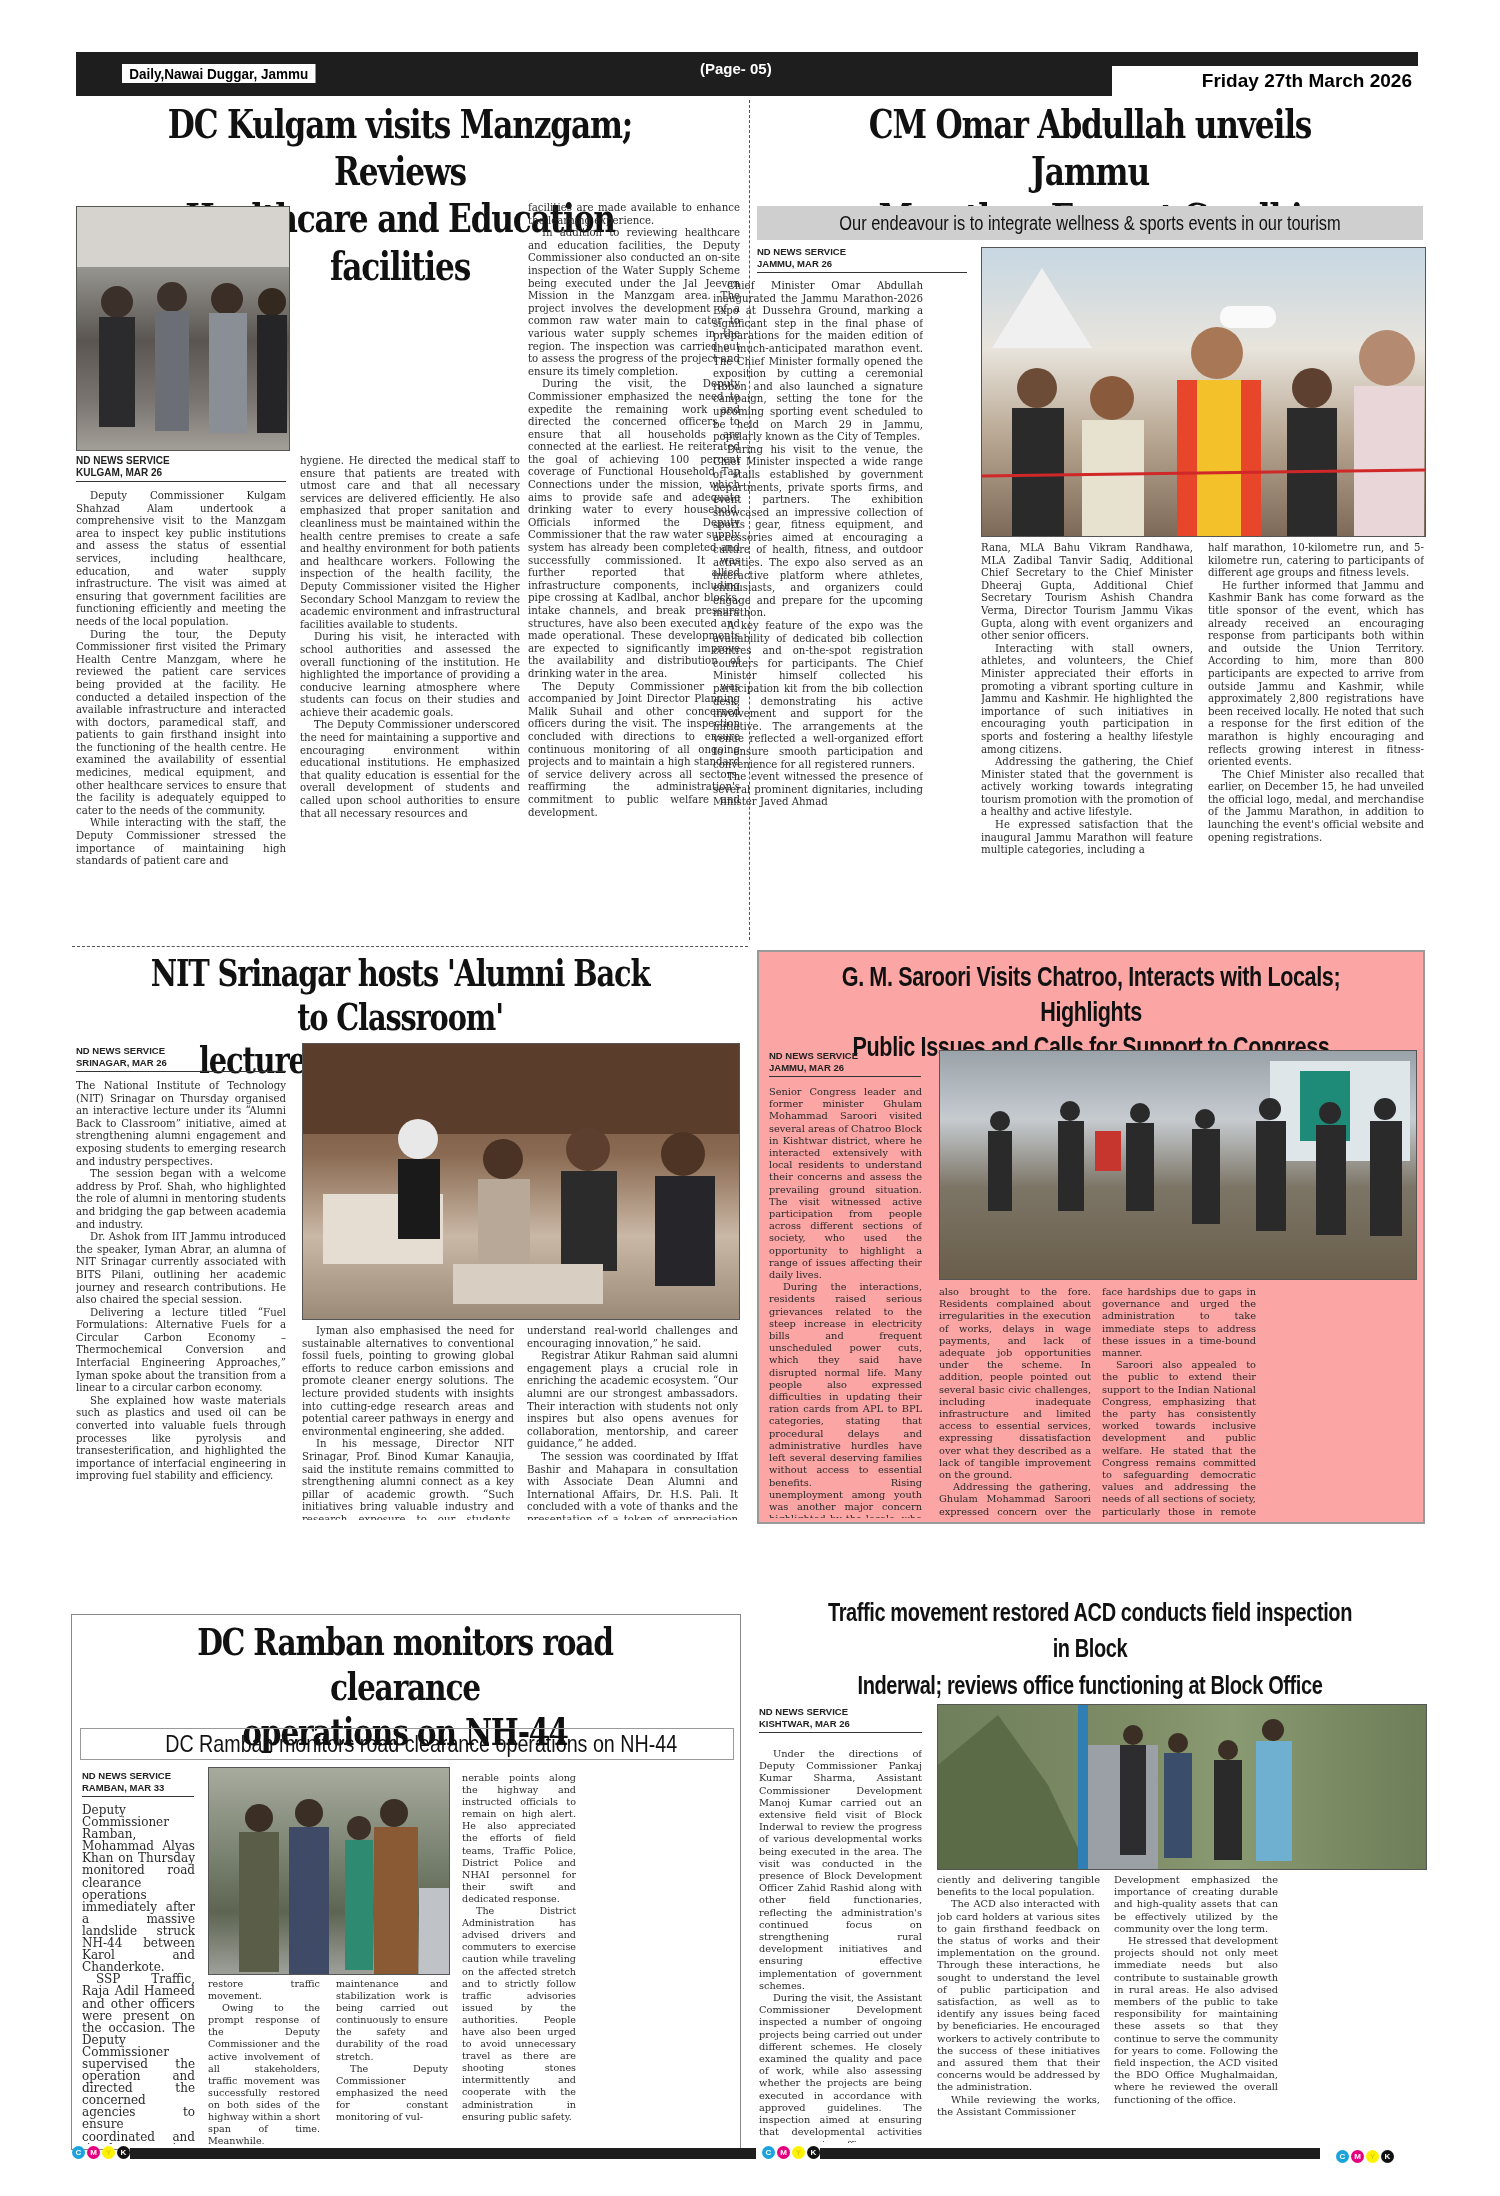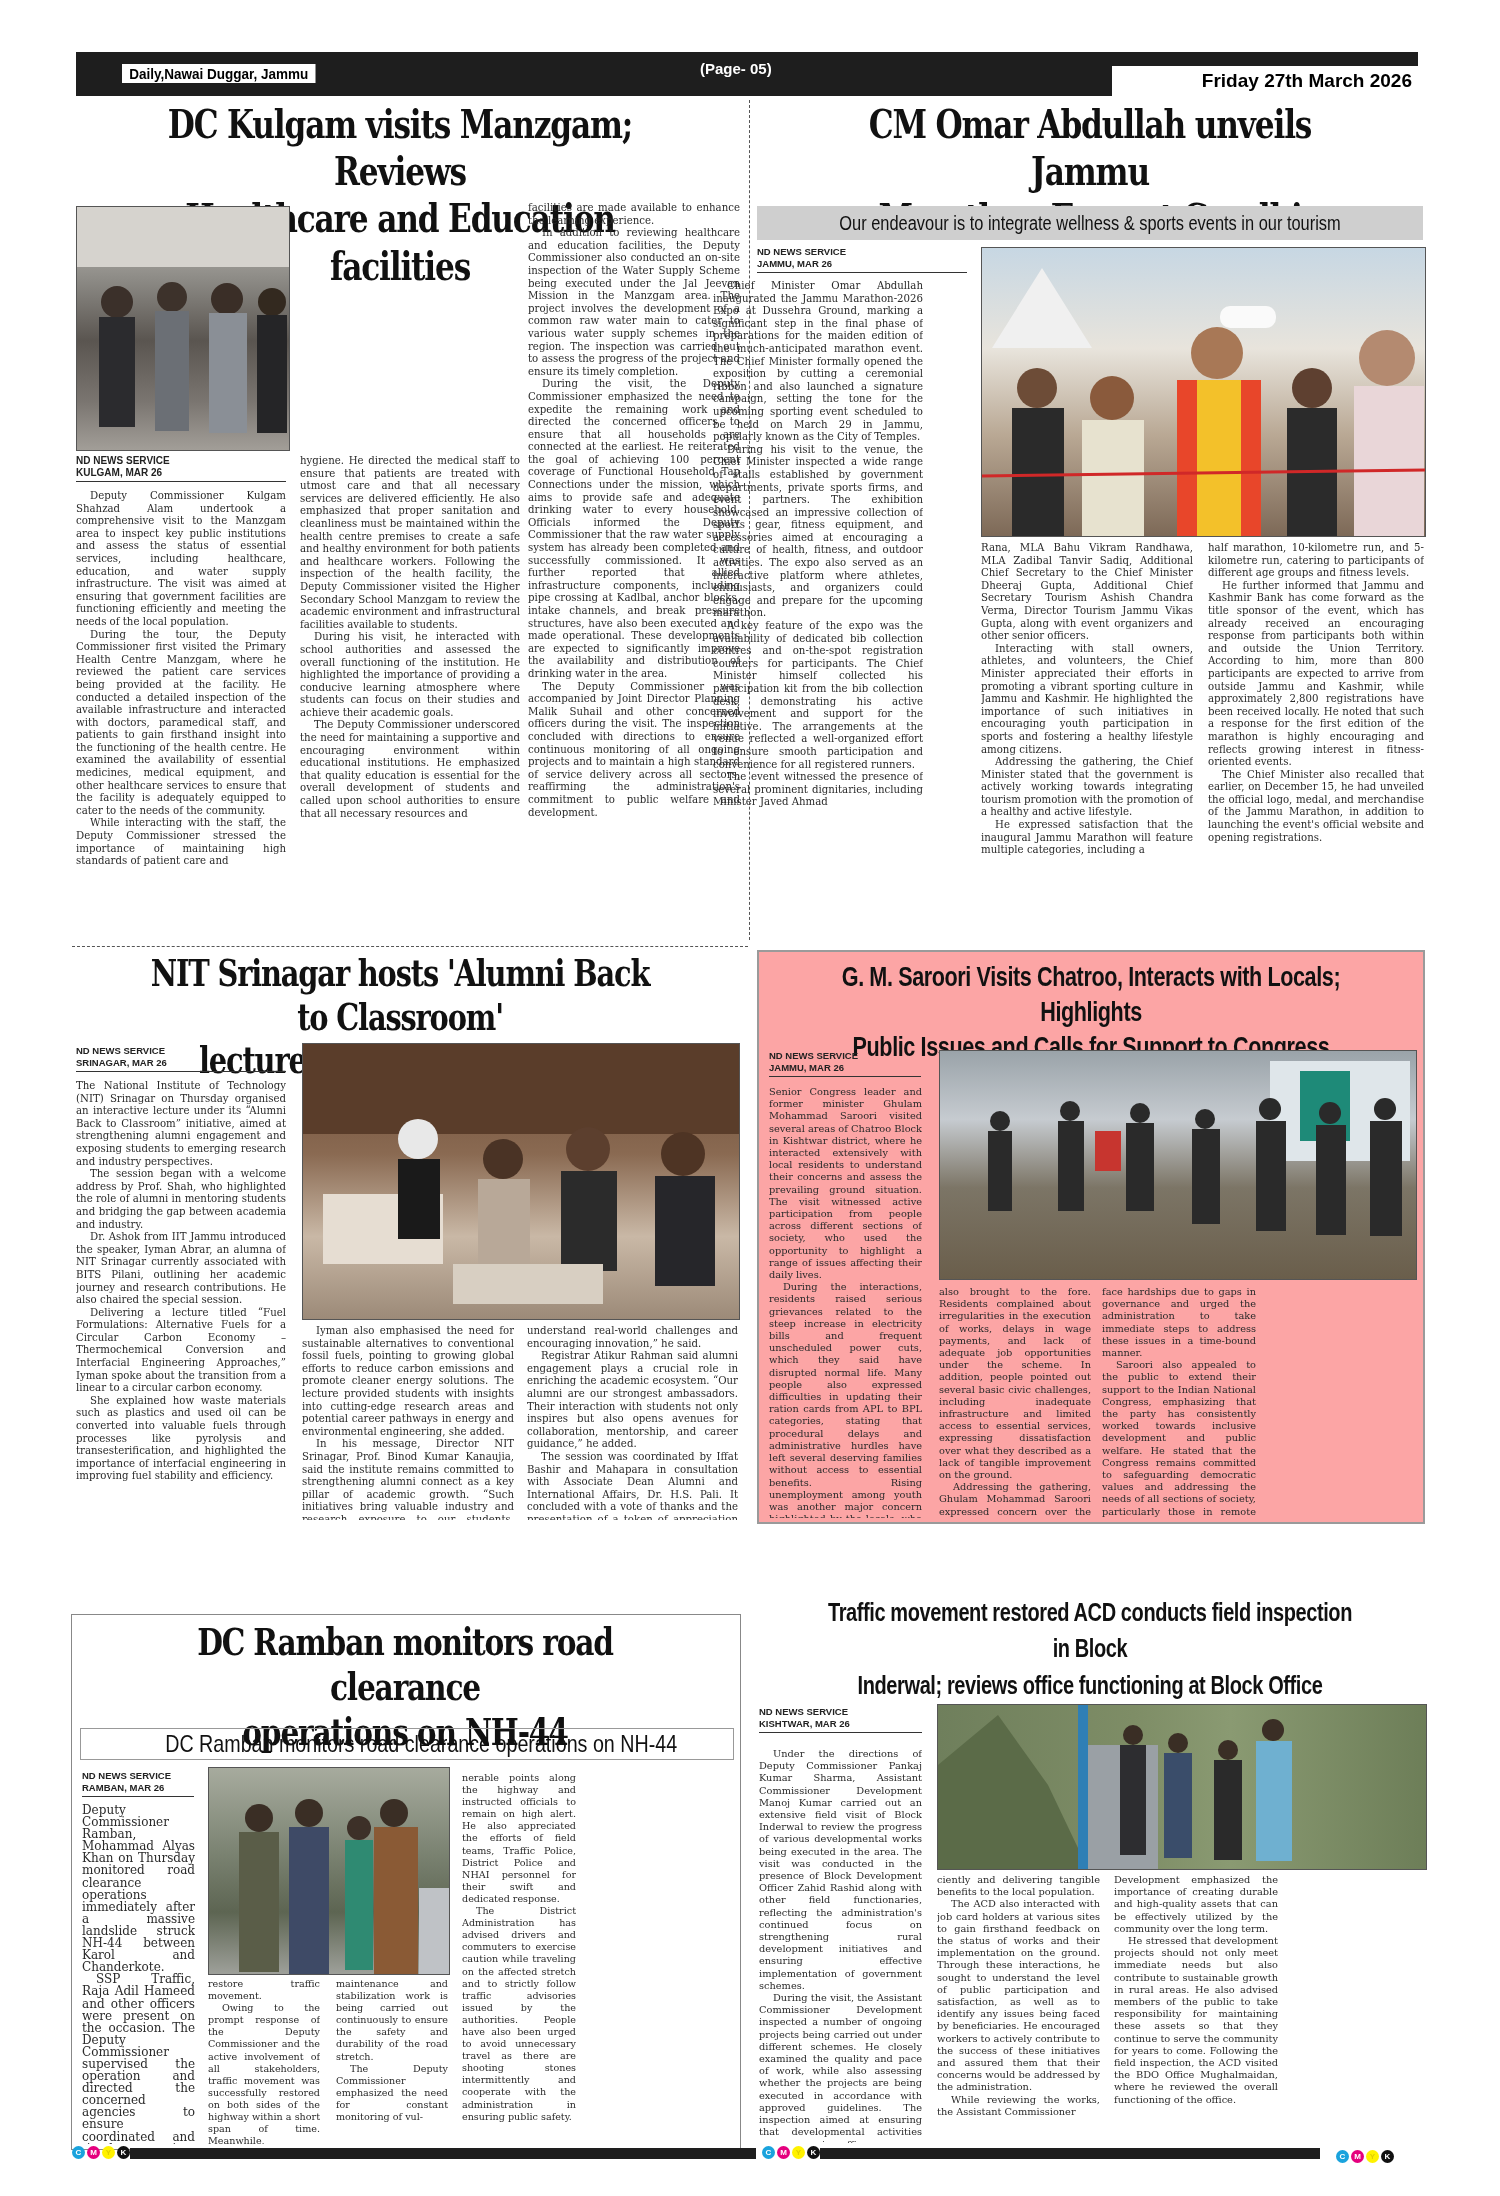--- a/index.html
+++ b/index.html
@@ -217,21 +217,21 @@
 <section class="abs" style="left:71px; top:1614px; width:668px; height:534px; border:1px solid #888;"></section>
 <div class="abs headline" style="left:72px; top:1620px; width:666px; font-size:38px;">
   <div>DC Ramban monitors road clearance</div>
   <div>operations on NH-44</div>
 </div>
 <div class="abs" style="left:80px; top:1728px; width:652px; height:30px; border:1px solid #999; text-align:right; line-height:30px; font-family:'Liberation Sans', sans-serif; font-size:24px; color:#111;">
   <span style="display:inline-block; transform:scaleX(0.82);">DC Ramban monitors road clearance operations on NH-44</span>
 </div>
 <div class="abs byline" style="left:82px; top:1770px; width:112px; font-size:9.5px;">
   <div>ND NEWS SERVICE</div>
-  <div>RAMBAN, MAR 26</div>
+  <div>RAMBAN, MAR 33</div>
 </div>
 <div class="abs col" style="left:82px; top:1804px; width:113px; height:340px; font-size:12px; line-height:12.1px;">
   <p style="text-indent:0">Deputy Commissioner Ramban, Mohammad Alyas Khan on Thursday monitored road clearance operations immediately after a massive landslide struck NH-44 between Karol and Chanderkote.</p>
   <p>SSP Traffic, Raja Adil Hameed and other officers were present on the occasion. The Deputy Commissioner supervised the operation and directed the concerned agencies to ensure coordinated and timely action. Acting swiftly, men and machinery of the National Highways Authority of India (NHAI) were pressed into service to clear the debris and</p>
 </div>
 <div class="abs photo" style="left:208px; top:1767px; width:240px; height:206px; background: linear-gradient(180deg,#a7ab9e 0%,#7c8473 40%,#5d6552 70%,#9ea09a 100%);">
   <svg width="240" height="206">
     <circle cx="50" cy="50" r="14" fill="#3a2e25"></circle>
       <rect x="30" y="64" width="40" height="140" fill="#5a5d48"></rect>
     <circle cx="100" cy="45" r="14" fill="#3a2e25"></circle>

